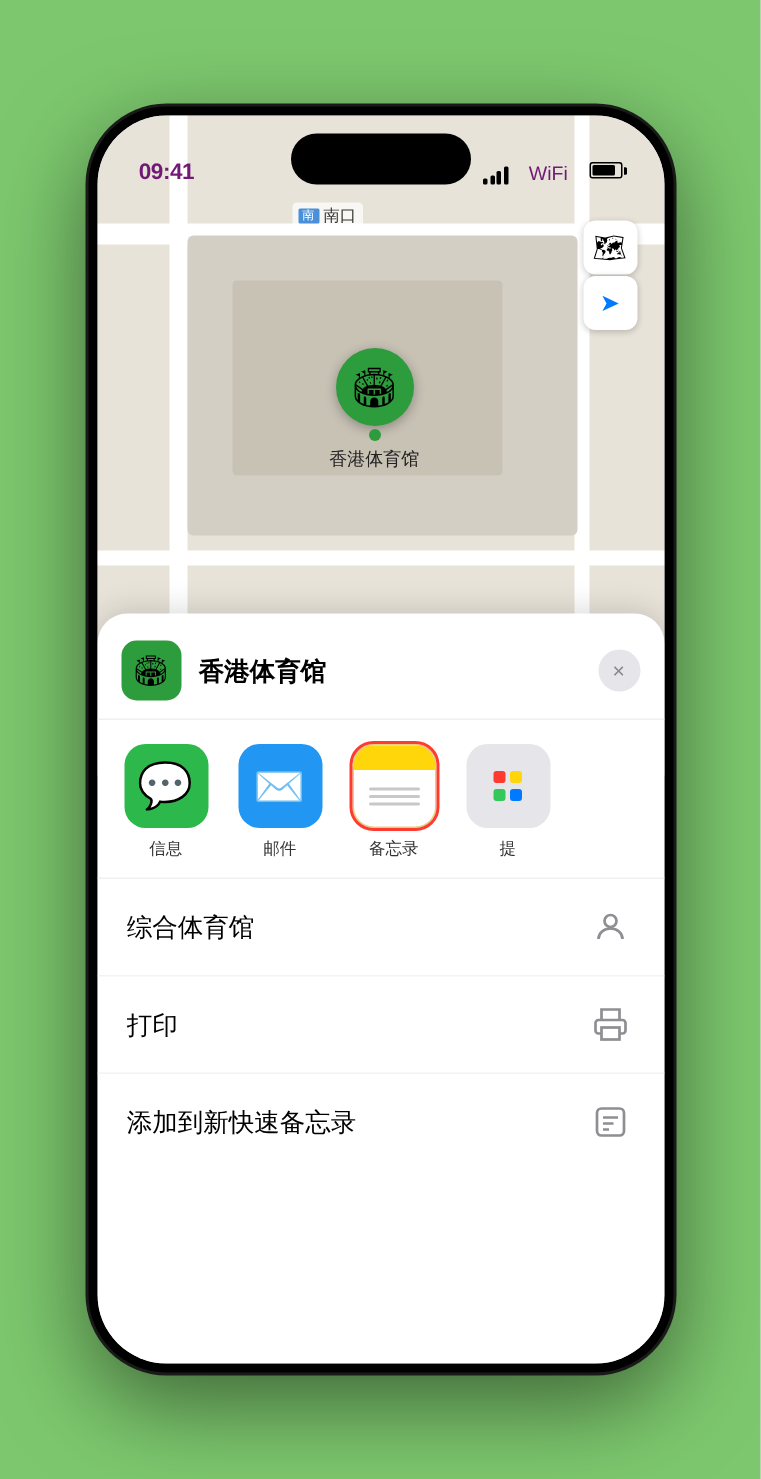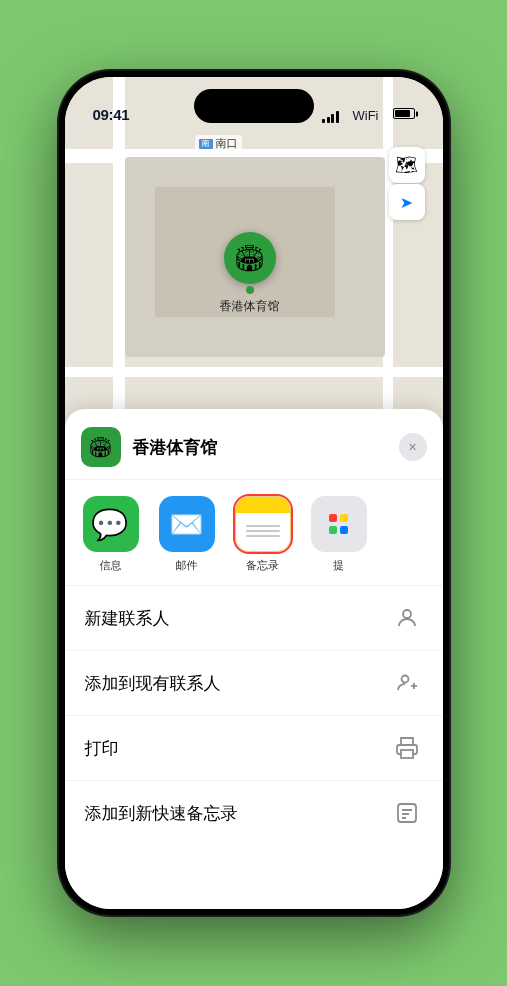--- a/index.html
+++ b/index.html
@@ -43,21 +43,21 @@
     
     .status-bar {
       position: absolute;
       top: 0; left: 0; right: 0;
       height: 54px;
       display: flex;
       align-items: flex-end;
       justify-content: space-between;
       padding: 0 28px 8px;
       z-index: 99;
-      color: #0f172a;
+      color: #701a75;
     }
     .status-time {
       font-size: 15px;
       font-weight: 600;
       letter-spacing: -0.3px;
     }
     .status-icons {
       display: flex;
       gap: 14px;
     }
@@ -458,40 +458,29 @@
           </div>
           <span class="share-label">提</span>
         </div>
 
       </div>
 
       <div class="action-list">
 
 
         <div class="action-item">
-          <span class="action-label">新建联系人</span>
+          <span class="action-label">综合体育馆</span>
           <div class="action-icon-wrap">
             <svg width="24" height="24" viewBox="0 0 24 24" fill="none" stroke="#8e8e93" stroke-width="1.8">
               <circle cx="12" cy="8" r="4"></circle>
               <path d="M4 20c0-4 3.6-7 8-7s8 3 8 7"></path>
             </svg>
           </div>
         </div>
 
-        <div class="action-item">
-          <span class="action-label">添加到现有联系人</span>
-          <div class="action-icon-wrap">
-            <svg width="24" height="24" viewBox="0 0 24 24" fill="none" stroke="#8e8e93" stroke-width="1.8">
-              <circle cx="10" cy="8" r="3.5"></circle>
-              <path d="M3 19c0-3.5 3.1-6 7-6"></path>
-              <line x1="19" y1="12" x2="19" y2="18"></line>
-              <line x1="16" y1="15" x2="22" y2="15"></line>
-            </svg>
-          </div>
-        </div>
 
         <div class="action-item">
           <span class="action-label">打印</span>
           <div class="action-icon-wrap">
             <svg width="24" height="24" viewBox="0 0 24 24" fill="none" stroke="#8e8e93" stroke-width="1.8">
               <polyline points="6 9 6 2 18 2 18 9"></polyline>
               <path d="M6 18H4a2 2 0 01-2-2v-5a2 2 0 012-2h16a2 2 0 012 2v5a2 2 0 01-2 2h-2"></path>
               <rect x="6" y="14" width="12" height="8"></rect>
             </svg>
           </div>

